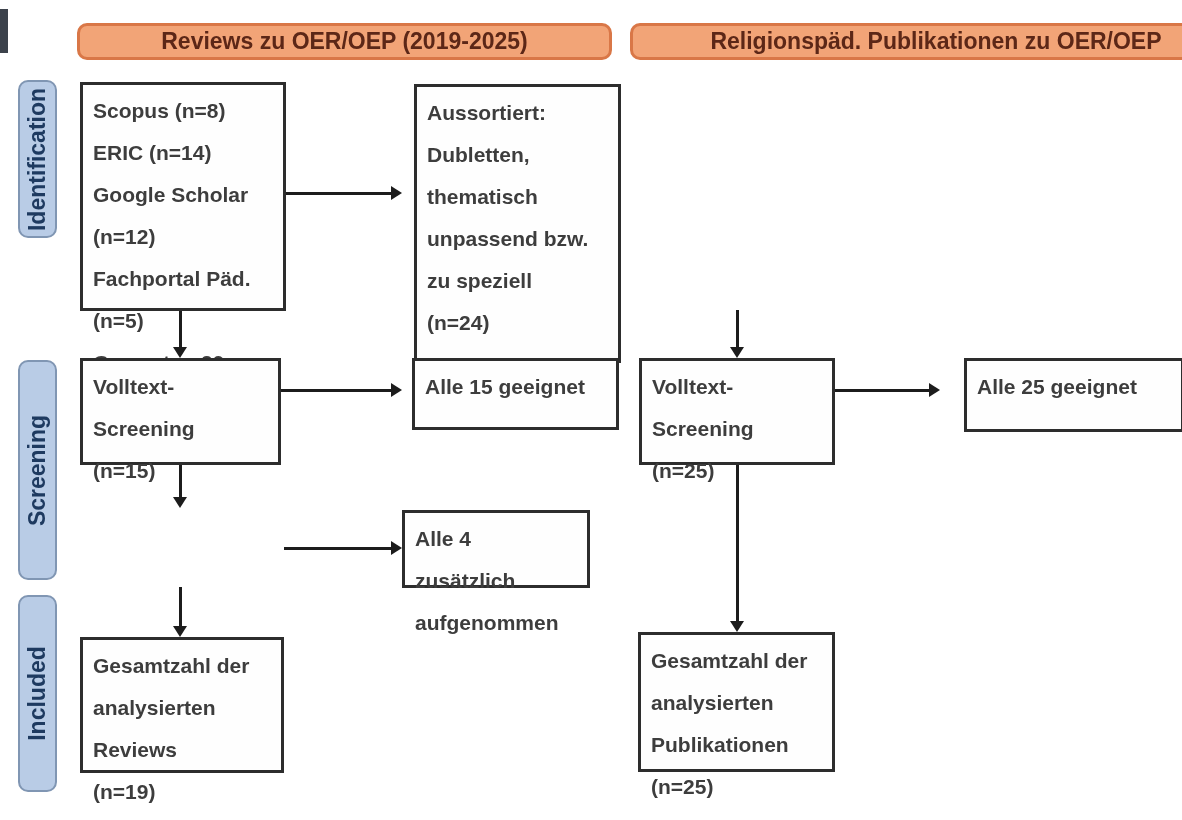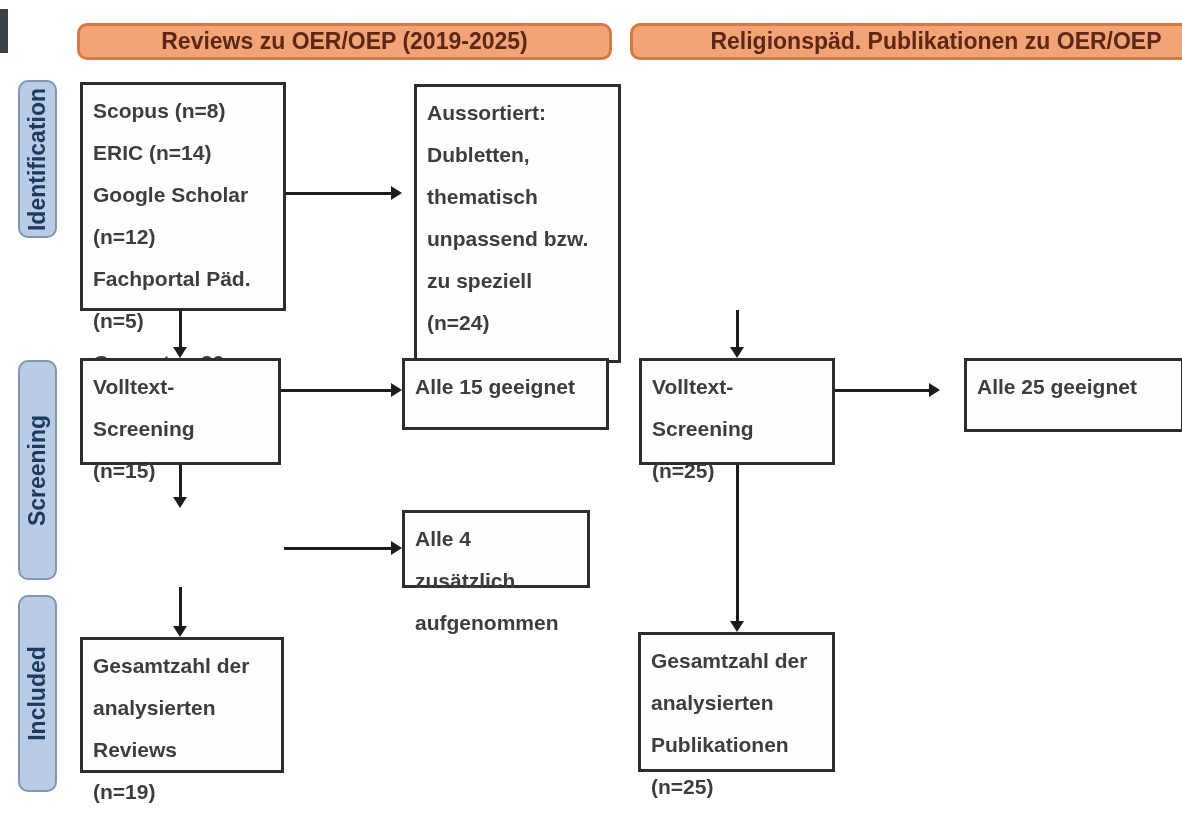--- a/index.html
+++ b/index.html
@@ -96,21 +96,21 @@
   <div class="fbox" style="left:414px; top:84px; width:207px; height:279px;">Aussortiert:
 Dubletten,
 thematisch
 unpassend bzw.
 zu speziell
 (n=24)</div>
 
   <div class="fbox" style="left:80px; top:358px; width:201px; height:107px;">Volltext-
 Screening
 (n=15)</div>
-  <div class="fbox" style="left:402px; top:358px; width:207px; height:72px;">Alle 15 geeignet</div>
+  <div class="fbox" style="left:412px; top:358px; width:207px; height:72px;">Alle 15 geeignet</div>
   <div class="fbox" style="left:402px; top:510px; width:188px; height:78px;">Alle 4 zusätzlich
 aufgenommen</div>
 
   <div class="fbox" style="left:80px; top:637px; width:204px; height:136px;">Gesamtzahl der
 analysierten
 Reviews
 (n=19)</div>
 
 
   <div class="fbox" style="left:639px; top:358px; width:196px; height:107px;">Volltext-

